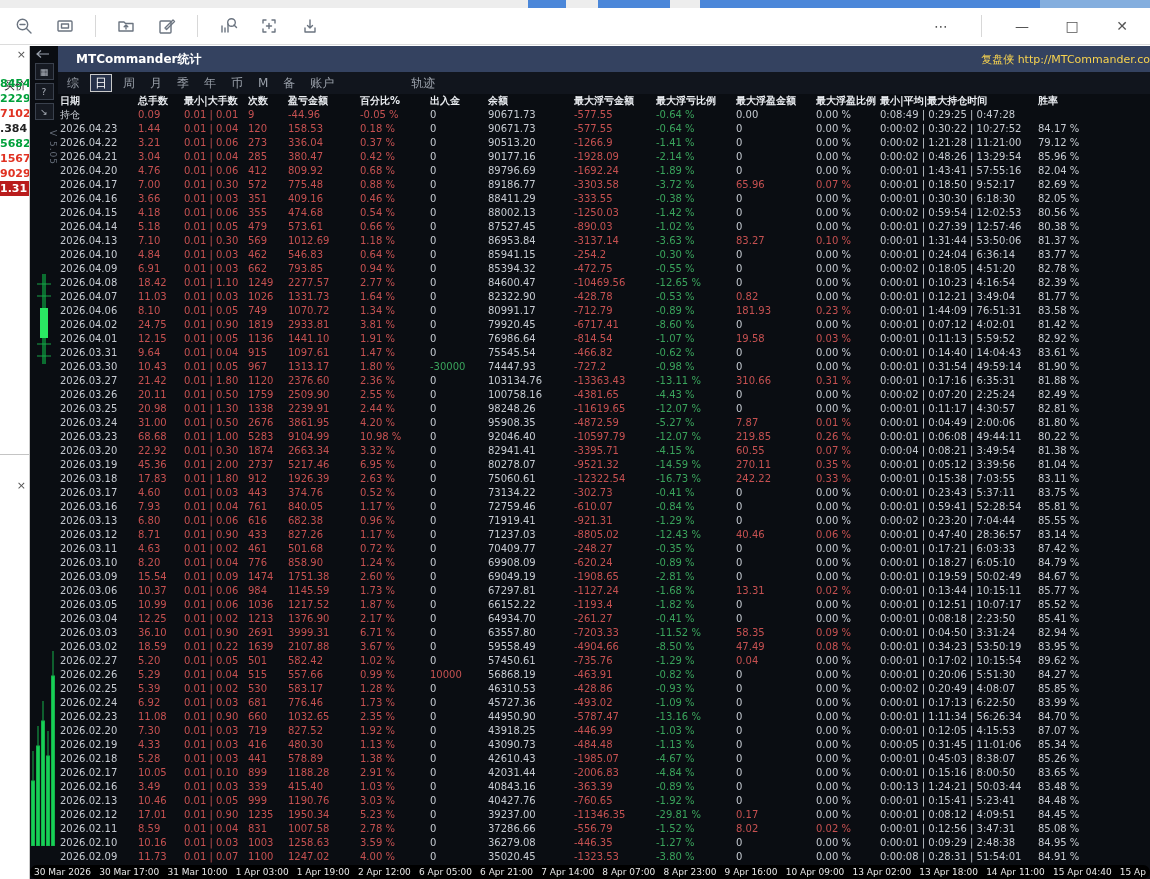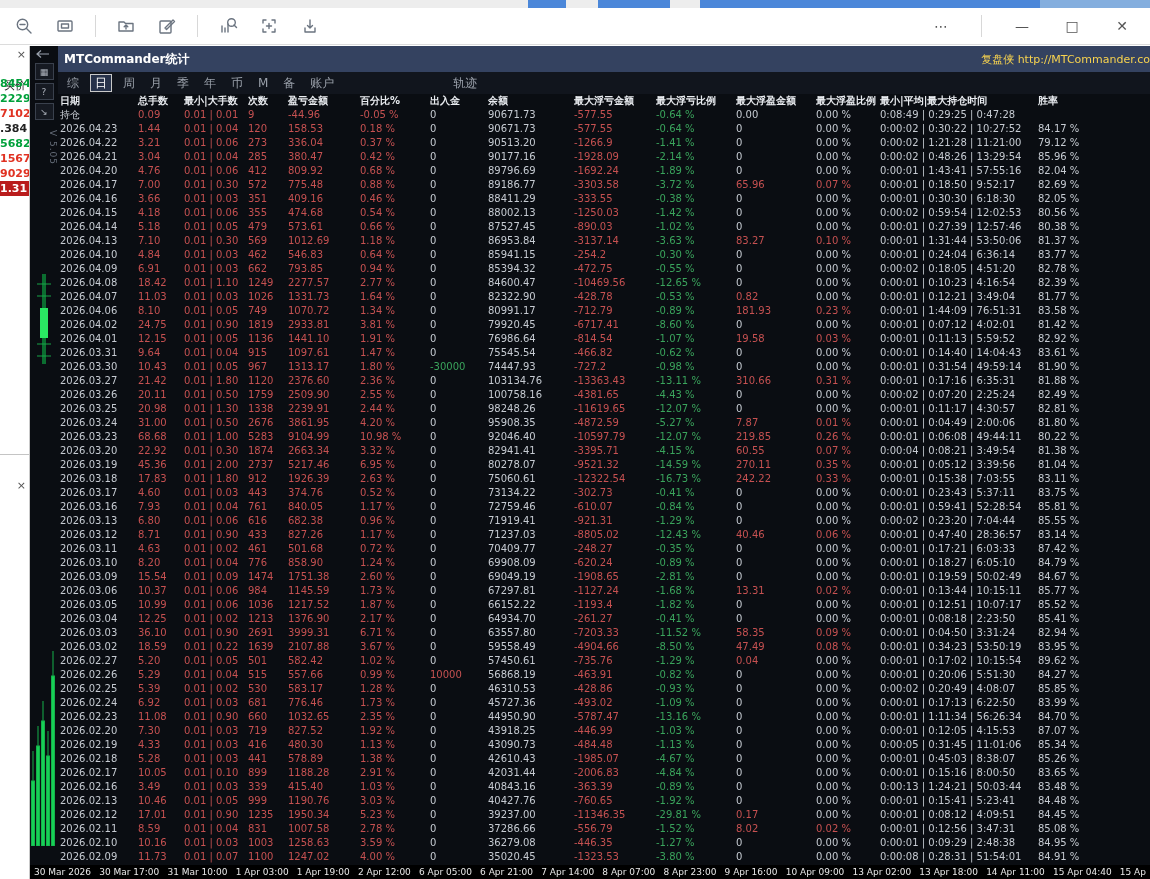--- a/index.html
+++ b/index.html
@@ -44,44 +44,44 @@
   .gbtn{width:17px;height:15px;margin:3px auto;background:#161a22;border:1px solid #3a414d;
         color:#aeb4bd;font-size:9px;display:flex;align-items:center;justify-content:center;}
   #gutter-version{writing-mode:vertical-rl;color:#646c78;font-size:9px;margin:10px auto 0 auto;
                   letter-spacing:1px;text-align:center;width:100%;}
   #glow-wrap{position:absolute;top:228px;left:1px;}
   #candle-wrap{position:absolute;bottom:15px;left:0;}
 
   
   #panel-main{position:absolute;left:28px;top:0;width:1092px;height:819px;}
   #panel-titlebar{height:26px;background:#344260;display:flex;align-items:center;
-                  justify-content:space-between;padding-left:6px;overflow:hidden;box-sizing:border-box;}
+                  justify-content:space-between;padding-left:18px;overflow:hidden;box-sizing:border-box;}
   #panel-title{color:#ffffff;font-size:12px;font-weight:bold;white-space:nowrap;}
   #panel-link{color:#f8d34f;font-size:11px;white-space:nowrap;}
   #panel-menu{height:22px;background:#11151d;display:flex;align-items:center;gap:7px;
               padding-left:5px;font-size:12px;color:#9aa0aa;}
   .tab{padding:0 4px;line-height:16px;}
   .tab.sel{border:1px solid #c9c9c9;color:#ffffff;background:#27324a;}
-  .tab.track{margin-left:104px;}
+  .tab.track{margin-left:62px;}
 
   
   #stat-table{font-size:10px;}
   #table-header{height:14px;line-height:14px;font-weight:bold;color:#e8ebef;white-space:nowrap;}
   .trow{height:14px;line-height:14px;white-space:nowrap;}
   .col{display:inline-block;height:14px;line-height:14px;overflow:hidden;vertical-align:top;
        padding-left:2px;box-sizing:border-box;}
   .col0{width:78px}.col1{width:46px}.col2{width:64px}.col3{width:40px}.col4{width:72px}
   .col5{width:70px}.col6{width:58px}.col7{width:86px}.col8{width:82px}.col9{width:80px}
   .col10{width:80px}.col11{width:64px}.col12{width:158px}.col13{width:64px}
   .c-w{color:#c6cbd2}.c-r{color:#c65151}.c-g{color:#3aa45c}
 
   
   #time-axis{position:absolute;left:0;bottom:0;width:100%;height:14px;background:#000000;
              display:flex;justify-content:space-between;align-items:center;padding:0 4px;
-             box-sizing:border-box;color:#e8e8e8;font-size:9px;white-space:nowrap;overflow:hidden;}
+             box-sizing:border-box;color:#e8e8e8;font-size:9px;white-space:nowrap;overflow:hidden;border-radius:7px;}
   .axl{flex:0 0 auto;}
 </style>
 </head>
 <body>
 
 <div id="screen">
 
   <div id="top-sliver">
     <div class="sl" style="left:528px;width:38px;background:#4b87d9"></div>
     <div class="sl" style="left:598px;width:72px;background:#4b87d9"></div>

